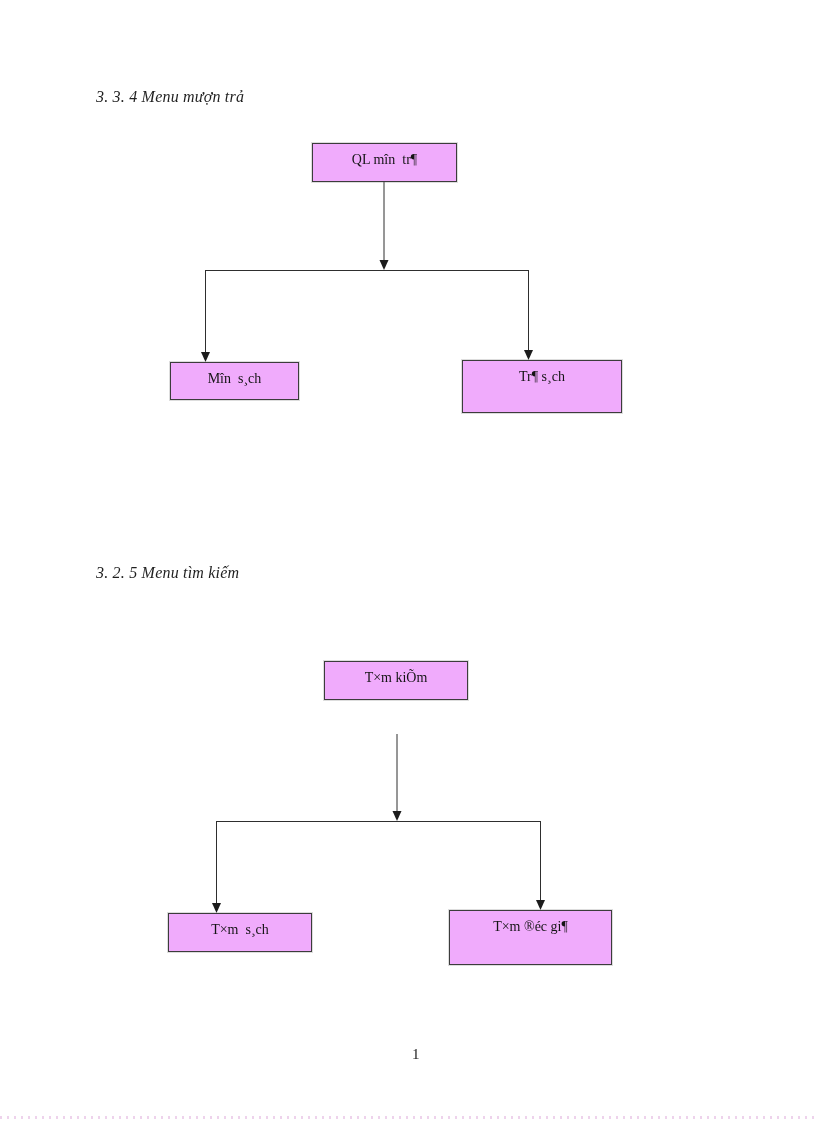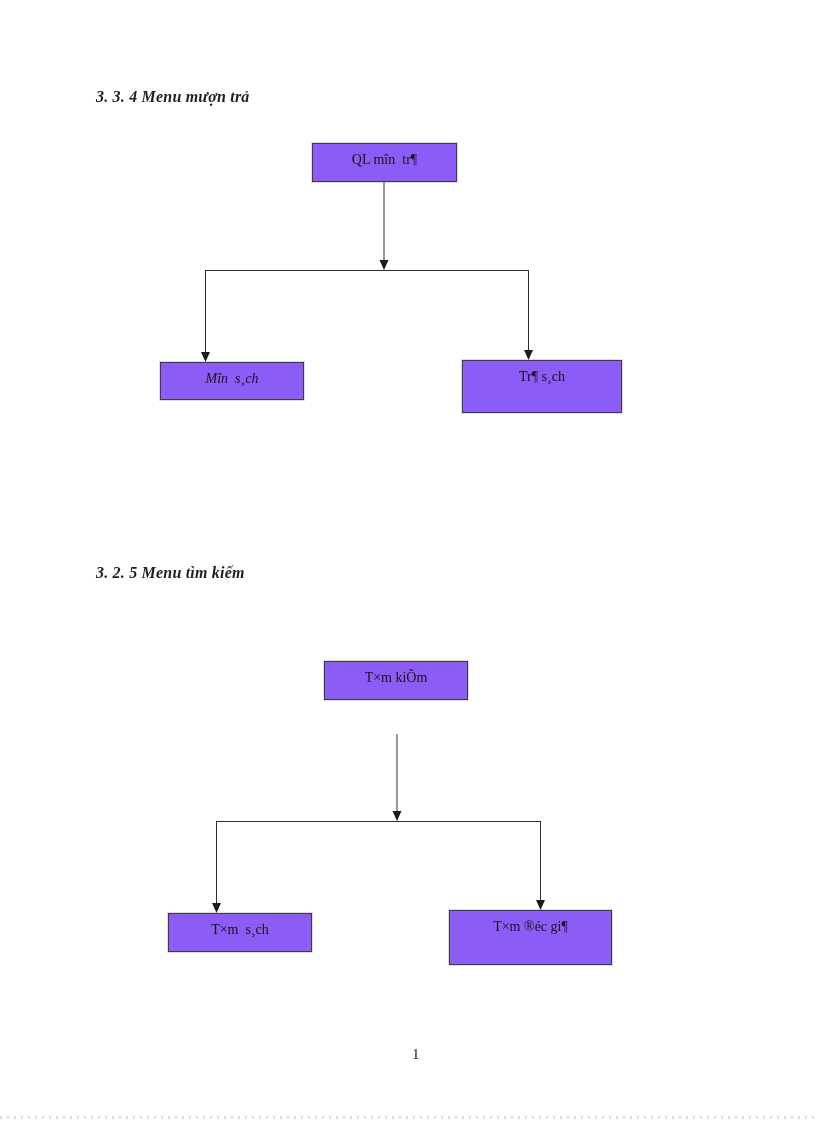--- a/index.html
+++ b/index.html
@@ -16,45 +16,44 @@
     font-family: "Liberation Serif", "DejaVu Serif", serif;
     color: #1a1a1a;
   }
   .heading {
     position: absolute;
     font-style: italic;
     font-size: 16px;
     letter-spacing: 0.2px;
     color: #1f1f1f;
     white-space: pre;
-    font-weight: bold;
   }
   .heading-1 { left: 96px; top: 88px; }
   .heading-2 { left: 96px; top: 564px; }
 
   .node {
     position: absolute;
     box-sizing: border-box;
     border: 1px solid #3c3c3c;
     box-shadow: 0 0 0 1px rgba(120,120,120,0.25);
-    background: #8b5cf6;
+    background: #f0abfc;
     display: flex;
     justify-content: center;
     align-items: flex-start;
     padding-top: 8px;
   }
   .node-label {
     font-size: 14px;
     color: #141414;
     white-space: pre;
   }
 
   
   .n1-root  { left: 312px; top: 143px; width: 145px; height: 39px; }
-  .n1-left  { left: 160px; top: 362px; width: 144px; height: 38px; font-style: italic; }
+  .n1-left  { left: 170px; top: 362px; width: 129px; height: 38px; }
   .n1-right { left: 437px; top: 360px; width: 160px; height: 53px; margin-left: 25px; }
 
   
   .n2-root  { left: 324px; top: 661px; width: 144px; height: 39px; }
   .n2-left  { left: 168px; top: 913px; width: 144px; height: 39px; }
   .n2-right { left: 449px; top: 910px; width: 163px; height: 55px; }
 
   .connector-svg {
     position: absolute;
     left: 0;

